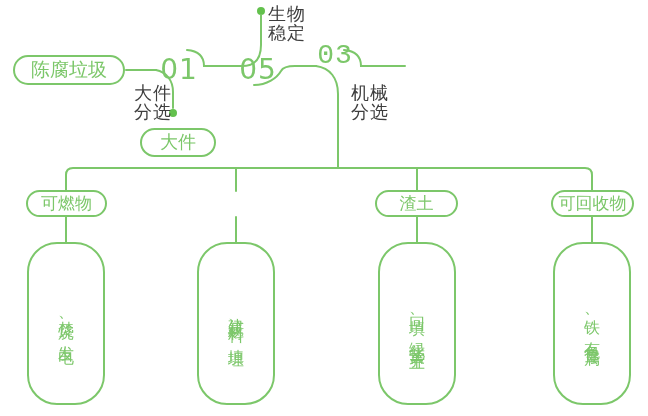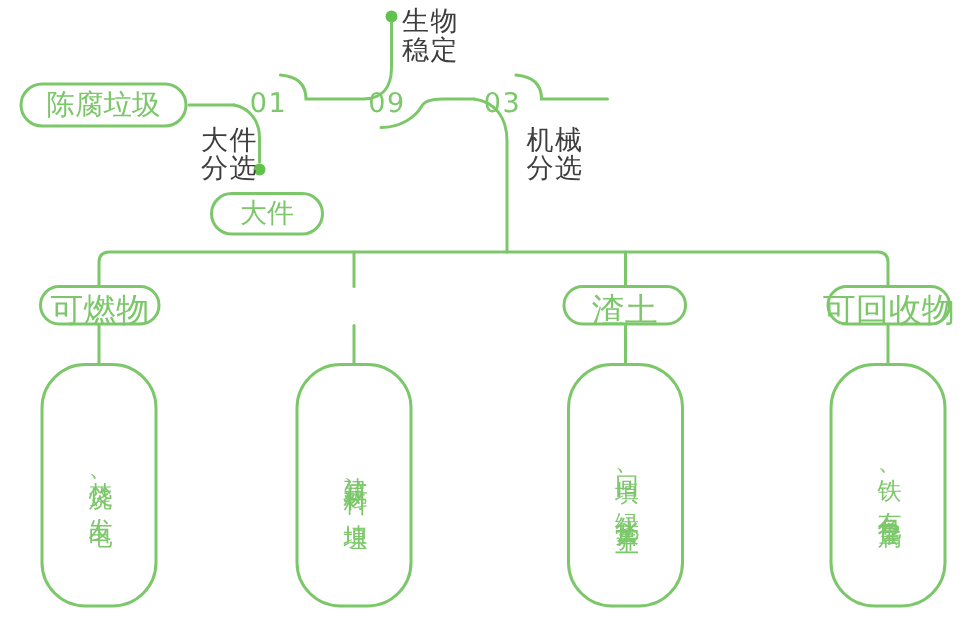--- a/index.html
+++ b/index.html
@@ -17,32 +17,32 @@
   .lines path{stroke:var(--g);stroke-width:2;fill:none;stroke-linecap:round;}
   .lines circle{fill:var(--dot);stroke:none;}
   .pill{
     position:absolute;box-sizing:border-box;border:2px solid var(--g);
     background:var(--bg);color:var(--g);
     display:flex;justify-content:center;
     white-space:nowrap;
   }
   .src-pill{left:13px;top:55px;width:112px;height:30px;border-radius:16px;font-size:19px;}
   .out-pill{left:140px;top:128px;width:76px;height:29px;border-radius:15px;font-size:18px;}
-  .cat-pill{top:190px;height:27px;border-radius:14px;font-size:22px;}
+  .cat-pill{top:190px;height:27px;border-radius:14px;font-size:17px;}
   .cat-1{left:26px;width:81px;}
   .cat-2{left:195px;width:83px;}
   .cat-3{left:375px;width:83px;}
   .cat-4{left:551px;width:83px;}
   .num{
     position:absolute;transform:translate(-50%,-50%);color:var(--g);
-    font-size:18px;font-family:"DejaVu Sans",sans-serif;letter-spacing:1px;
+    font-size:28px;font-family:"DejaVu Sans",sans-serif;letter-spacing:1px;
   }
   .n1{left:179px;top:69px;}
   .n2{left:258px;top:69px;}
-  .n3{left:335px;top:69px;}
+  .n3{left:335px;top:55px;font-family:Liberation Mono, monospace;}
   .dlabel{
     position:absolute;color:var(--dark);font-size:18px;line-height:19px;
     white-space:pre-line;letter-spacing:1px;
   }
   .lab-bulky{left:134px;top:84px;}
   .lab-bio{left:268px;top:5px;}
   .lab-mech{left:351px;top:84px;}
   .bigbox{
     position:absolute;box-sizing:border-box;top:242px;width:78px;height:163px;
     border:2px solid var(--g);border-radius:30px;background:var(--bg);
@@ -79,21 +79,21 @@
     <path d="M236,217 V242"></path>
     <path d="M417,217 V242"></path>
     <path d="M592,217 V242"></path>
   </svg>
 
   <div class="pill src-pill">
     <span>陈腐垃圾</span>
   </div>
 
   <div class="num n1">01</div>
-  <div class="num n2">09</div>
+  <div class="num n2">05</div>
   <div class="num n3">03</div>
 
   <div class="dlabel lab-bulky">大件
 分选</div>
   <div class="dlabel lab-bio">生物
 稳定</div>
   <div class="dlabel lab-mech">机械
 分选</div>
 
   <div class="pill out-pill">

